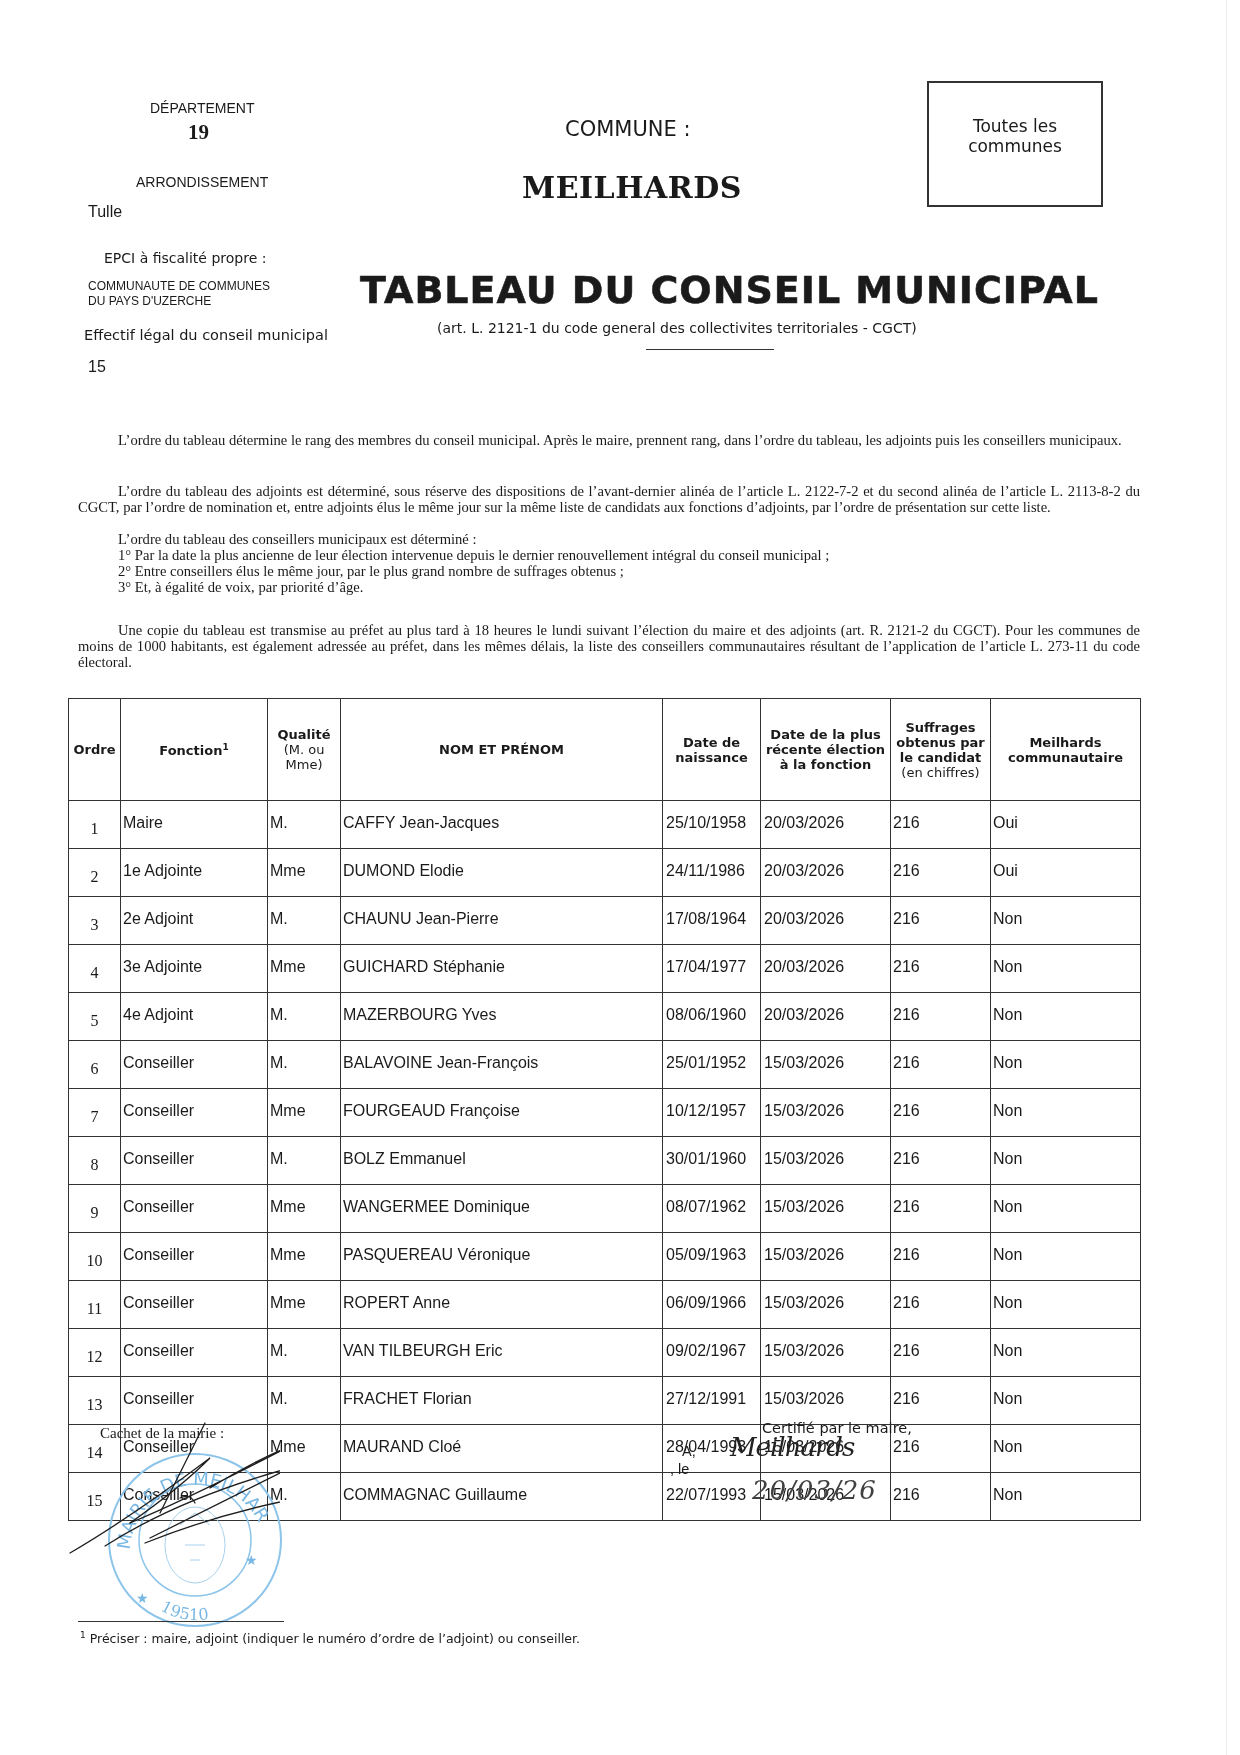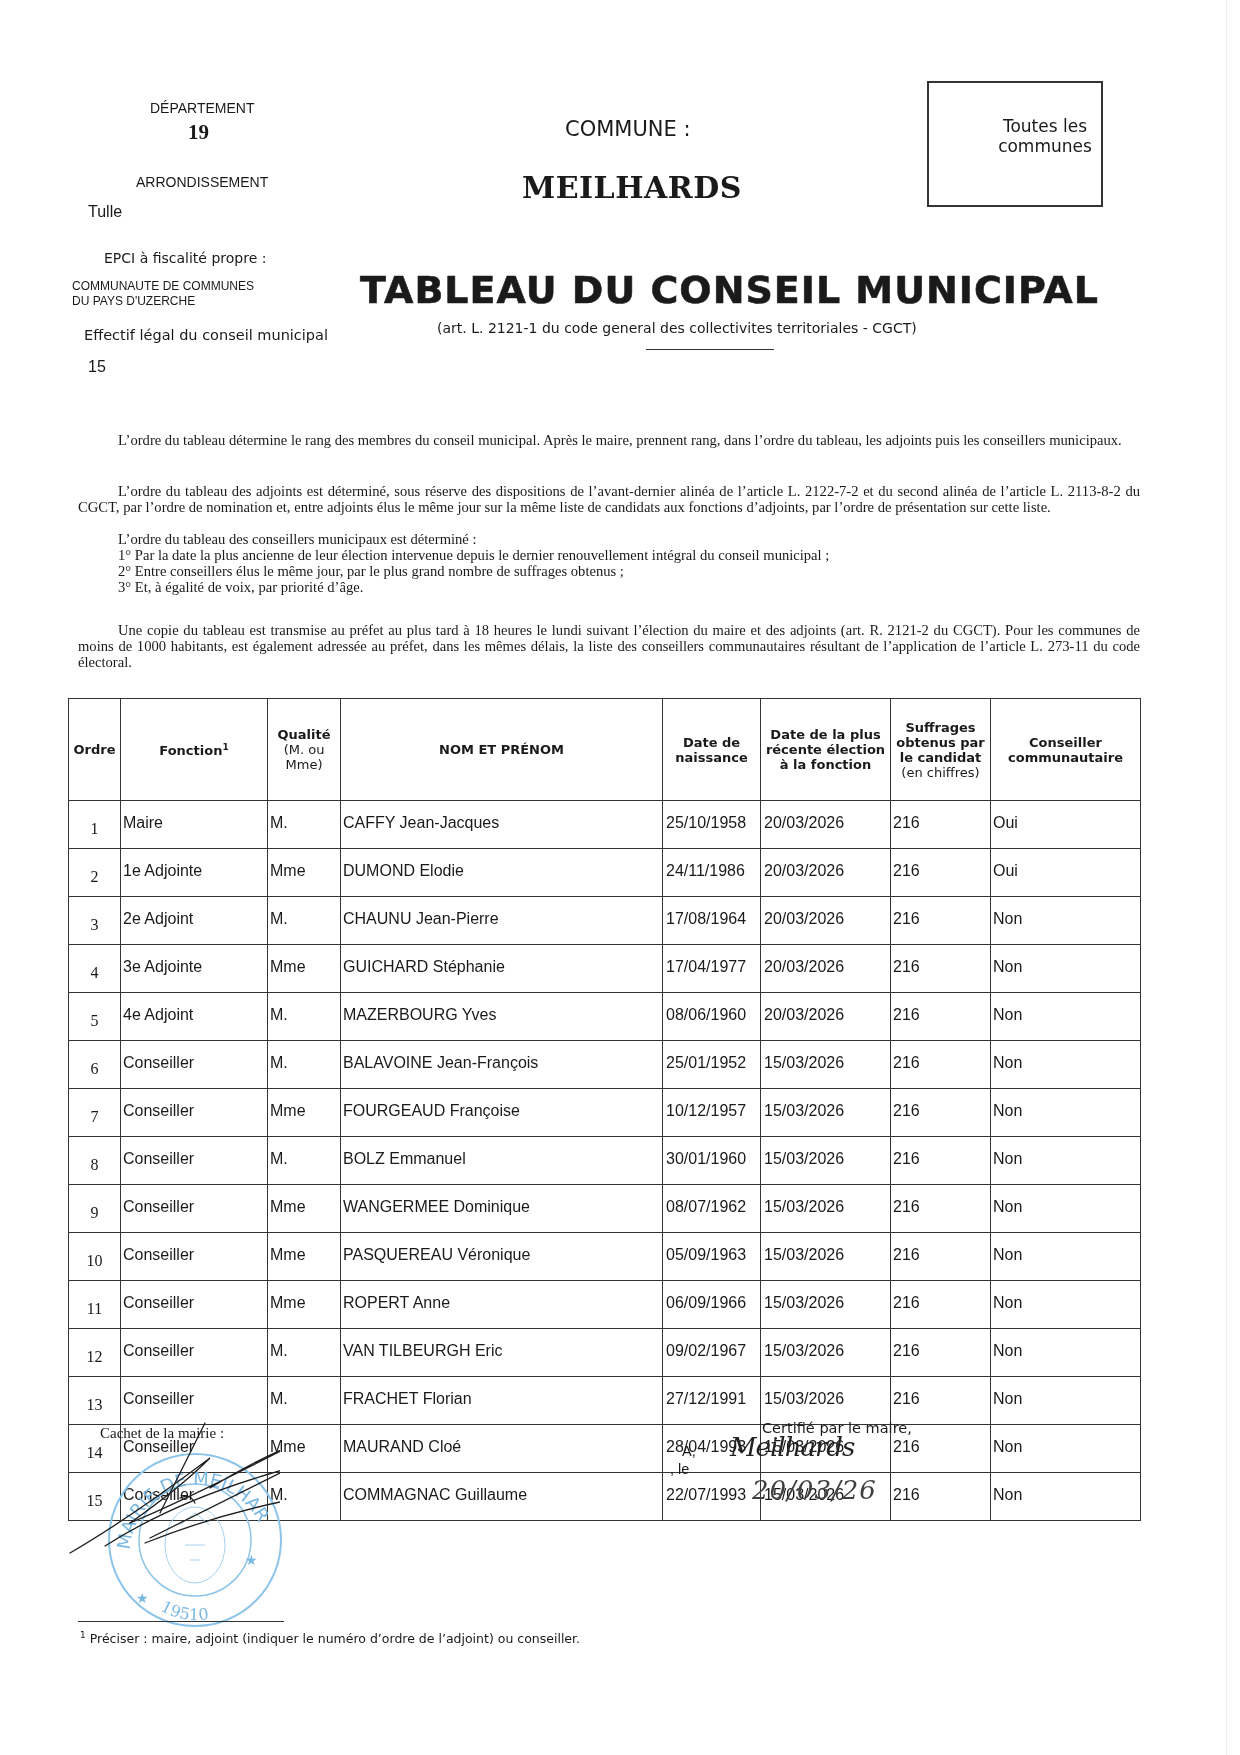--- a/index.html
+++ b/index.html
@@ -9,34 +9,34 @@
   .lib { font-family: "Liberation Sans", sans-serif; }
   .serif { font-family: "DejaVu Serif", serif; }
   .lserif { font-family: "Liberation Serif", serif; text-align: right; }
 
   
   #dep-label { left: 150px; top: 100px; font-size: 14px; }
   #dep-num { left: 188px; top: 120px; font-size: 21px; font-weight: bold; }
   #arr-label { left: 136px; top: 174px; font-size: 14px; }
   #arr-val { left: 88px; top: 203px; font-size: 16px; }
   #epci-label { left: 104px; top: 250px; font-size: 14px; }
-  #epci-val { left: 72px; top: 279px; font-size: 12px; line-height: 15px; }
+  #epci-val { left: 88px; top: 279px; font-size: 12px; line-height: 15px; }
   #effectif-label { left: 84px; top: 327px; font-size: 14.5px; }
   #effectif-val { left: 88px; top: 358px; font-size: 16px; }
 
   
   #commune-label { left: 565px; top: 117px; font-size: 21px; }
   #commune-name { left: 522px; top: 170px; font-size: 30px; font-weight: bold; letter-spacing: 0.5px; }
   #page-title { left: 360px; top: 268px; font-size: 38px; font-weight: bold; letter-spacing: 1px; white-space: nowrap; -webkit-text-stroke: 0.6px #222; }
   #page-subtitle { left: 437px; top: 320px; font-size: 14px; white-space: nowrap; }
   #title-rule { left: 646px; top: 349px; width: 128px; height: 1px; background: #333; }
 
   
   #box { left: 927px; top: 81px; width: 172px; height: 122px; border: 2px solid #333; text-align: center; }
-  #box span { display: block; font-size: 17px; line-height: 20px; margin-top: 33px; padding-left: 30px; }
+  #box span { display: block; font-size: 17px; line-height: 20px; margin-top: 33px; }
 
   
   .para { left: 78px; width: 1062px; font-size: 14.6px; line-height: 16px; text-align: justify; }
   .indent { text-indent: 40px; }
   .list-line { padding-left: 40px; }
 
   
   #council-table { left: 68px; top: 698px; border-collapse: collapse; table-layout: fixed; }
   #council-table th, #council-table td { border: 1.5px solid #333; padding: 0; }
   #council-table th { height: 101px; font-family: "DejaVu Sans", sans-serif; font-size: 13px; font-weight: bold; text-align: center; vertical-align: middle; line-height: 15px; }
@@ -113,21 +113,21 @@
   </colgroup>
   <thead>
     <tr>
       <th><span>Ordre</span></th>
       <th><span>Fonction</span><sup>1</sup></th>
       <th><span>Qualité</span><br><span class="sub">(M. ou Mme)</span></th>
       <th><span>NOM ET PRÉNOM</span></th>
       <th><span>Date de naissance</span></th>
       <th><span>Date de la plus récente élection à la fonction</span></th>
       <th><span>Suffrages obtenus par le candidat</span><br><span class="sub">(en chiffres)</span></th>
-      <th><span>Conseiller communautaire</span></th>
+      <th><span>Meilhards communautaire</span></th>
     </tr>
   </thead>
   <tbody id="table-body">
       <tr>
         <td class="ordre">1</td>
         <td>Maire</td>
         <td>M.</td>
         <td>CAFFY Jean-Jacques</td>
         <td class="dates">25/10/1958</td>
         <td class="dates">20/03/2026</td>

